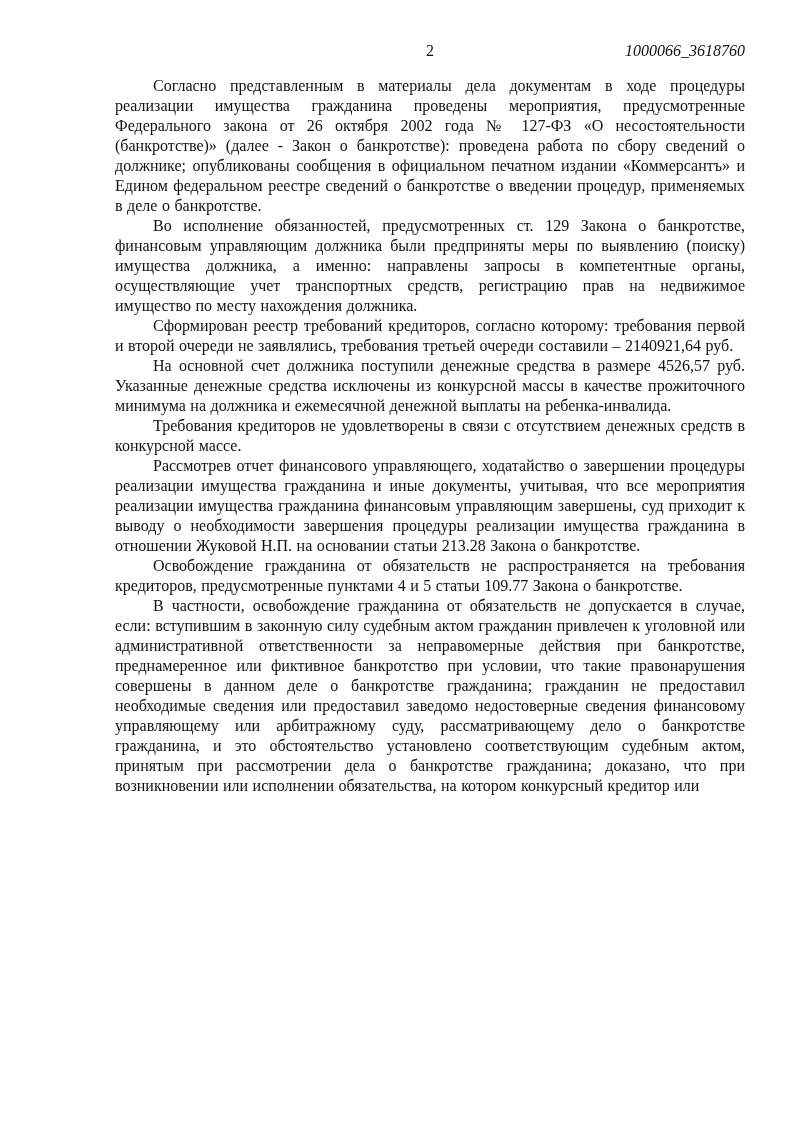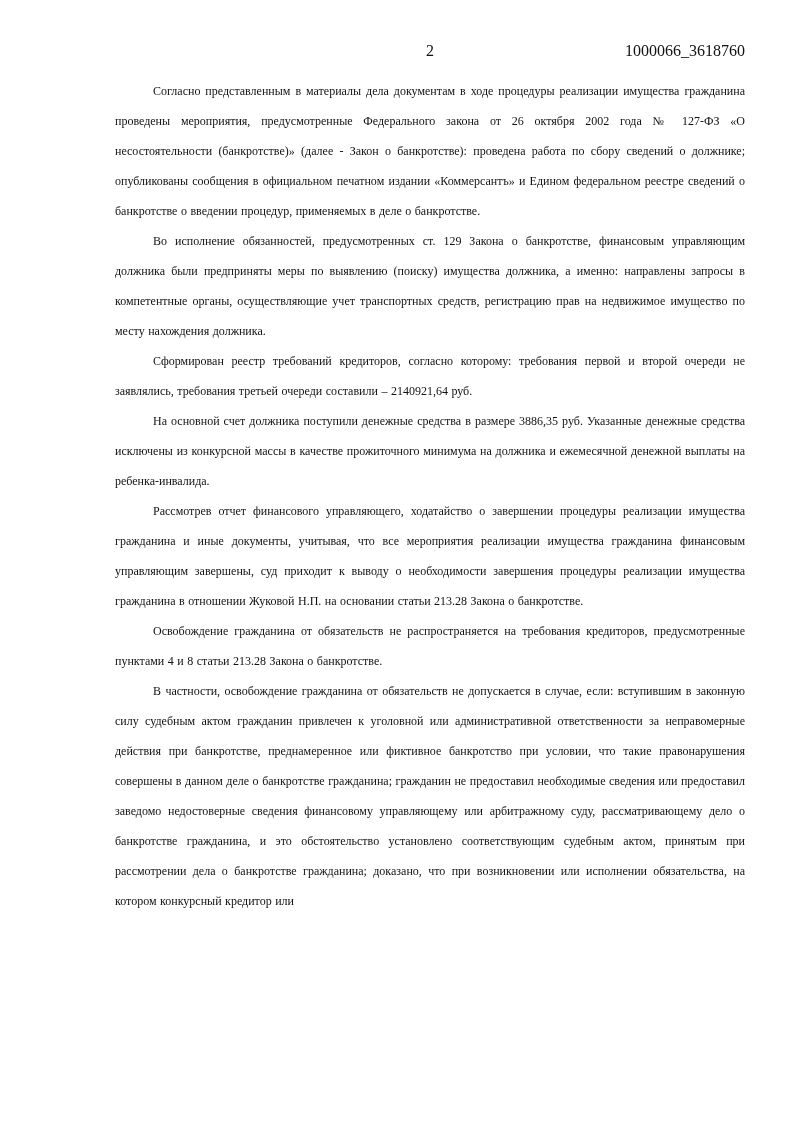--- a/index.html
+++ b/index.html
@@ -27,28 +27,29 @@
   }
   .page-number {
     display: block;
     text-align: center;
   }
   .document-id {
     position: absolute;
     right: 0;
     top: 0;
     white-space: nowrap;
+    font-style: italic;
   }
   .content {
     position: absolute;
     top: 76px;
     left: 115px;
     width: 630px;
-    font-size: 12px;
-    line-height: 30px;
+    font-size: 16px;
+    line-height: 20px;
     text-align: justify;
     text-justify: inter-word;
   }
   .content p {
     margin: 0;
     padding: 0;
     text-indent: 38px;
     word-spacing: 0.5px;
   }
 </style>
@@ -59,19 +60,20 @@
 
   <div class="header">
     <span class="page-number">2</span>
     <span class="document-id">1000066_3618760</span>
   </div>
 
   <div class="content">
     <p>Согласно представленным в материалы дела документам в ходе процедуры реализации имущества гражданина проведены мероприятия, предусмотренные Федерального закона от 26 октября 2002 года № 127-ФЗ «О несостоятельности (банкротстве)» (далее - Закон о банкротстве): проведена работа по сбору сведений о должнике; опубликованы сообщения в официальном печатном издании «Коммерсантъ» и Едином федеральном реестре сведений о банкротстве о введении процедур, применяемых в деле о банкротстве.</p>
     <p>Во исполнение обязанностей, предусмотренных ст. 129 Закона о банкротстве, финансовым управляющим должника были предприняты меры по выявлению (поиску) имущества должника, а именно: направлены запросы в компетентные органы, осуществляющие учет транспортных средств, регистрацию прав на недвижимое имущество по месту нахождения должника.</p>
     <p>Сформирован реестр требований кредиторов, согласно которому: требования первой и второй очереди не заявлялись, требования третьей очереди составили – 2140921,64 руб.</p>
-    <p>На основной счет должника поступили денежные средства в размере 3886,35 руб. Указанные денежные средства исключены из конкурсной массы в качестве прожиточного минимума на должника и ежемесячной денежной выплаты на ребенка-инвалида.</p>
+    <p>На основной счет должника поступили денежные средства в размере 4526,57 руб. Указанные денежные средства исключены из конкурсной массы в качестве прожиточного минимума на должника и ежемесячной денежной выплаты на ребенка-инвалида.</p>
+    <p>Требования кредиторов не удовлетворены в связи с отсутствием денежных средств в конкурсной массе.</p>
     <p>Рассмотрев отчет финансового управляющего, ходатайство о завершении процедуры реализации имущества гражданина и иные документы, учитывая, что все мероприятия реализации имущества гражданина финансовым управляющим завершены, суд приходит к выводу о необходимости завершения процедуры реализации имущества гражданина в отношении Жуковой Н.П. на основании статьи 213.28 Закона о банкротстве.</p>
-    <p>Освобождение гражданина от обязательств не распространяется на требования кредиторов, предусмотренные пунктами 4 и 8 статьи 213.28 Закона о банкротстве.</p>
+    <p>Освобождение гражданина от обязательств не распространяется на требования кредиторов, предусмотренные пунктами 4 и 5 статьи 109.77 Закона о банкротстве.</p>
     <p>В частности, освобождение гражданина от обязательств не допускается в случае, если: вступившим в законную силу судебным актом гражданин привлечен к уголовной или административной ответственности за неправомерные действия при банкротстве, преднамеренное или фиктивное банкротство при условии, что такие правонарушения совершены в данном деле о банкротстве гражданина; гражданин не предоставил необходимые сведения или предоставил заведомо недостоверные сведения финансовому управляющему или арбитражному суду, рассматривающему дело о банкротстве гражданина, и это обстоятельство установлено соответствующим судебным актом, принятым при рассмотрении дела о банкротстве гражданина; доказано, что при возникновении или исполнении обязательства, на котором конкурсный кредитор или</p>
   </div>
 
 </div>
 
 </body></html>

